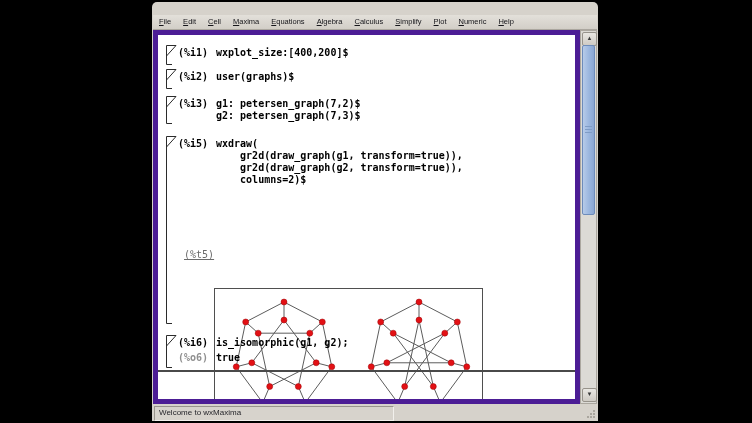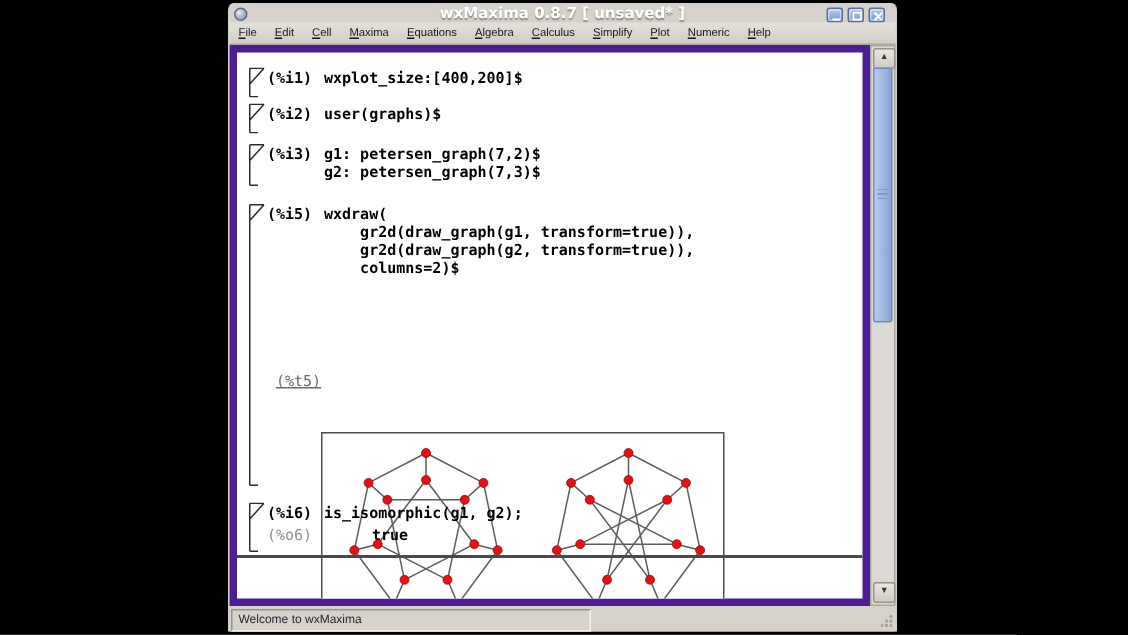--- a/index.html
+++ b/index.html
@@ -33,25 +33,25 @@
   .menu-item{font-size:7.5px;color:#15151a;padding:0 6px;line-height:14px;white-space:nowrap;}
   .menu-item u{text-decoration:underline;}
   
   .content{position:absolute;left:1px;right:1px;top:28px;bottom:17px;background:#c9c5be;}
   .editor{position:absolute;left:0;top:0;width:427px;height:100%;background:#fff;
           border:5px solid #4c1d95;box-sizing:border-box;overflow:hidden;}
   .cell{position:absolute;left:0;width:100%;}
   .cbr{position:absolute;left:7px;top:-2px;}
   .lbl{position:absolute;left:20px;top:0;font:bold 10px "DejaVu Sans Mono",monospace;color:#000;
        white-space:pre;}
-  .lbl.out{font-weight:normal;color:#8f8f8f;}
+  .lbl.out{font-weight:bold;color:#8f8f8f;}
   .lbl.t5{font-weight:normal;color:#6b6b6b;text-decoration:underline;}
   .code{position:absolute;left:58px;top:0;margin:0;font:bold 10px "DejaVu Sans Mono",monospace;
         line-height:12px;color:#000;white-space:pre;}
-  .outval{position:absolute;left:58px;top:0;font:bold 10px "DejaVu Sans Mono",monospace;color:#000;margin-left:32px;}
+  .outval{position:absolute;left:58px;top:0;font:bold 10px "DejaVu Sans Mono",monospace;color:#000;}
   .plotbox{position:absolute;left:56px;top:150px;width:269px;height:135px;
            border:1px solid #4f4f4f;background:#fff;box-sizing:border-box;}
   .hcursor{position:absolute;left:0;top:335px;width:100%;height:2px;background:#4a4a4a;}
   
   .scrollbar{position:absolute;right:0;top:0;width:17px;height:100%;
              background:#dcdad5;border:1px solid #aba79f;box-sizing:border-box;}
   .sb-btn{position:absolute;left:1px;width:13px;height:12px;background:linear-gradient(180deg,#e9e7e2,#cfcbc4);
           border:1px solid #97938b;border-radius:2px;color:#3a3a3a;font-size:6px;line-height:11px;
           text-align:center;}
   .sb-up{top:1px;}
@@ -77,41 +77,20 @@
           radial-gradient(circle at 7px 7px,#aaa69e 1px,transparent 1.2px),
           radial-gradient(circle at 4px 7px,#aaa69e 1px,transparent 1.2px),
           radial-gradient(circle at 1px 7px,#aaa69e 1px,transparent 1.2px);}
 </style>
 </head>
 <body>
 
 <div class="stage">
   <div class="window">
 
-    <div class="titlebar">
-      <span class="app-icon"></span>
-      <span class="title-text">wxMaxima 0.8.7 [ unsaved* ]</span>
-      <span class="tb-buttons">
-        <span class="tb-btn">
-          <svg width="11" height="10">
-            <line x1="3" y1="7" x2="8" y2="7" stroke="#fff" stroke-width="1.4"></line>
-            </svg>
-        </span>
-        <span class="tb-btn">
-          <svg width="11" height="10">
-            <rect x="3" y="2.5" width="5" height="4.5" fill="none" stroke="#fff" stroke-width="1.1"></rect>
-            </svg>
-        </span>
-        <span class="tb-btn">
-          <svg width="11" height="10">
-            <path d="M3,2.5 L8,7.5 M8,2.5 L3,7.5" stroke="#fff" stroke-width="1.3"></path>
-            </svg>
-        </span>
-      </span>
-    </div>
 
     <div class="menubar" id="menubar">
         <span class="menu-item"><u>F</u>ile</span>
         <span class="menu-item"><u>E</u>dit</span>
         <span class="menu-item"><u>C</u>ell</span>
         <span class="menu-item"><u>M</u>axima</span>
         <span class="menu-item"><u>E</u>quations</span>
         <span class="menu-item"><u>A</u>lgebra</span>
         <span class="menu-item"><u>C</u>alculus</span>
         <span class="menu-item"><u>S</u>implify</span>

